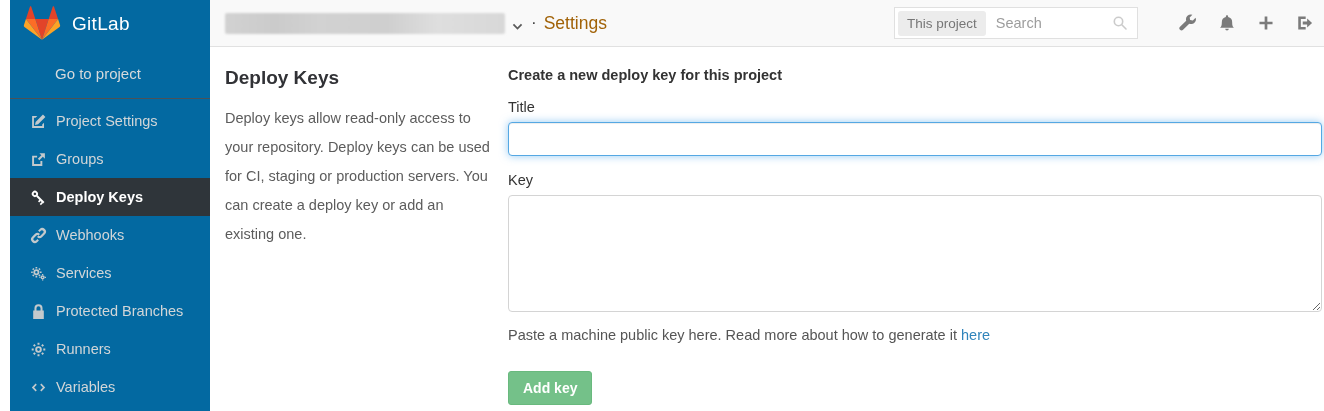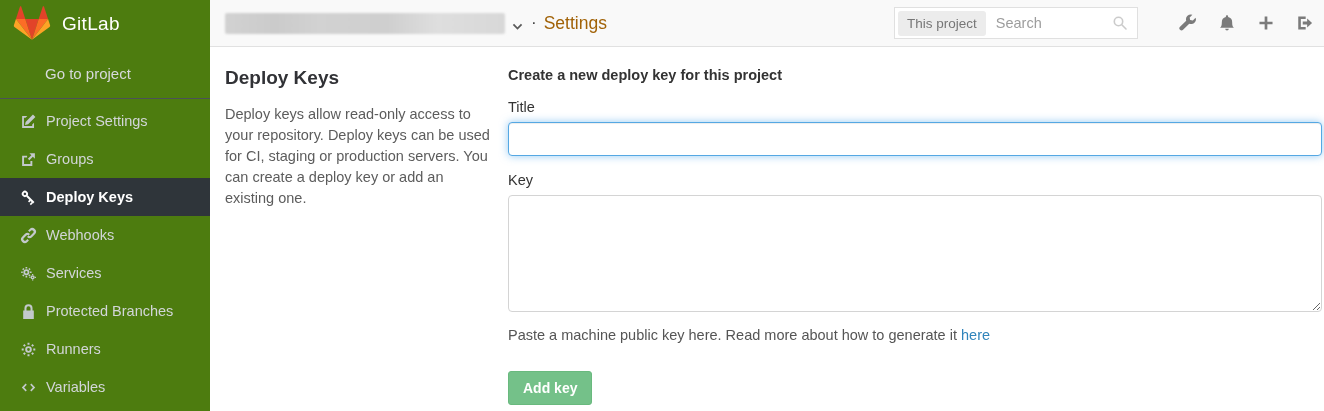--- a/index.html
+++ b/index.html
@@ -1,21 +1,21 @@
 <!DOCTYPE html>
 <html><head>
 <meta charset="utf-8">
 <style>
   * { box-sizing: border-box; }
   html,body { margin:0; padding:0; }
   body { font-family:"Liberation Sans", sans-serif; background:#fff; }
   .app { position:relative; width:1324px; height:411px; overflow:hidden; background:#fff; }
 
   
-  .sidebar { position:absolute; left:0; top:0; width:210px; height:411px; background:#4d7c0f; }
+  .sidebar { position:absolute; left:10px; top:0; width:210px; height:411px; background:#0369a1; }
   .sidebar-top { border-bottom:1px solid #4b5257; padding-bottom:16px; }
   .logo-row { display:flex; align-items:center; padding:5px 0 0 13px; cursor:pointer; }
   .logo-svg { width:38px; height:38px; flex:none; }
   .logo-text { color:#fff; font-size:19px; margin-left:11px; letter-spacing:.3px; }
   .goto { margin:22px 0 0 45px; font-size:15px; color:#d6d9db; cursor:pointer; }
   .nav { padding-top:3px; }
   .nav-item { height:38px; display:flex; align-items:center; padding-left:20px; cursor:pointer; color:#d2d6d8; }
   .nav-item .icon { width:17px; height:17px; margin-right:9px; color:#c3c9cc; flex:none; }
   .nav-item .label { font-size:14.5px; }
   .nav-item.active { background:#2f353a; color:#fff; }
@@ -41,21 +41,21 @@
   .search-input::placeholder { color:#9d9d9d; }
   .magnifier { width:16px; height:16px; color:#cbcbcb; flex:none; }
   .top-icons { display:flex; align-items:center; margin-left:20px; }
   .top-icon { width:18px; height:18px; color:#7b7b7b; margin-left:21px; cursor:pointer; }
 
   
   .content { position:absolute; left:210px; top:47px; width:1114px; height:364px; background:#fff;
              display:flex; padding:16px 2px 0 15px; }
   .desc-col { width:268px; margin-right:15px; flex:none; }
   .section-title { font-size:19px; font-weight:bold; color:#313236; margin:4px 0 15px; }
-  .section-desc { font-size:14.5px; line-height:21px; color:#5c5c5c; margin:0; }
+  .section-desc { font-size:14.5px; line-height:29px; color:#5c5c5c; margin:0; }
   .form-col { flex:1; }
   .form-heading { font-size:14.5px; font-weight:bold; color:#333; margin:4px 0 0; }
   .field-label { display:block; font-size:14.5px; font-weight:normal; color:#333; margin:16px 0 7px; }
   .title-input { width:100%; height:34px; border:1px solid #55a8e3; border-radius:4px; outline:none;
                  padding:6px 10px; font-family:"Liberation Sans",sans-serif; font-size:14px; color:#333;
                  box-shadow:0 0 8px rgba(82,168,236,.6), inset 0 1px 1px rgba(0,0,0,.075); }
   .key-textarea { width:100%; height:117px; border:1px solid #d4d4d4; border-radius:4px; resize:vertical;
                   outline:none; padding:6px 10px; font-family:"Liberation Sans",sans-serif; font-size:14px; color:#333; }
   .hint { font-size:14.5px; color:#555; margin:11px 0 0; }
   .hint a { color:#3084bb; text-decoration:none; cursor:pointer; }

